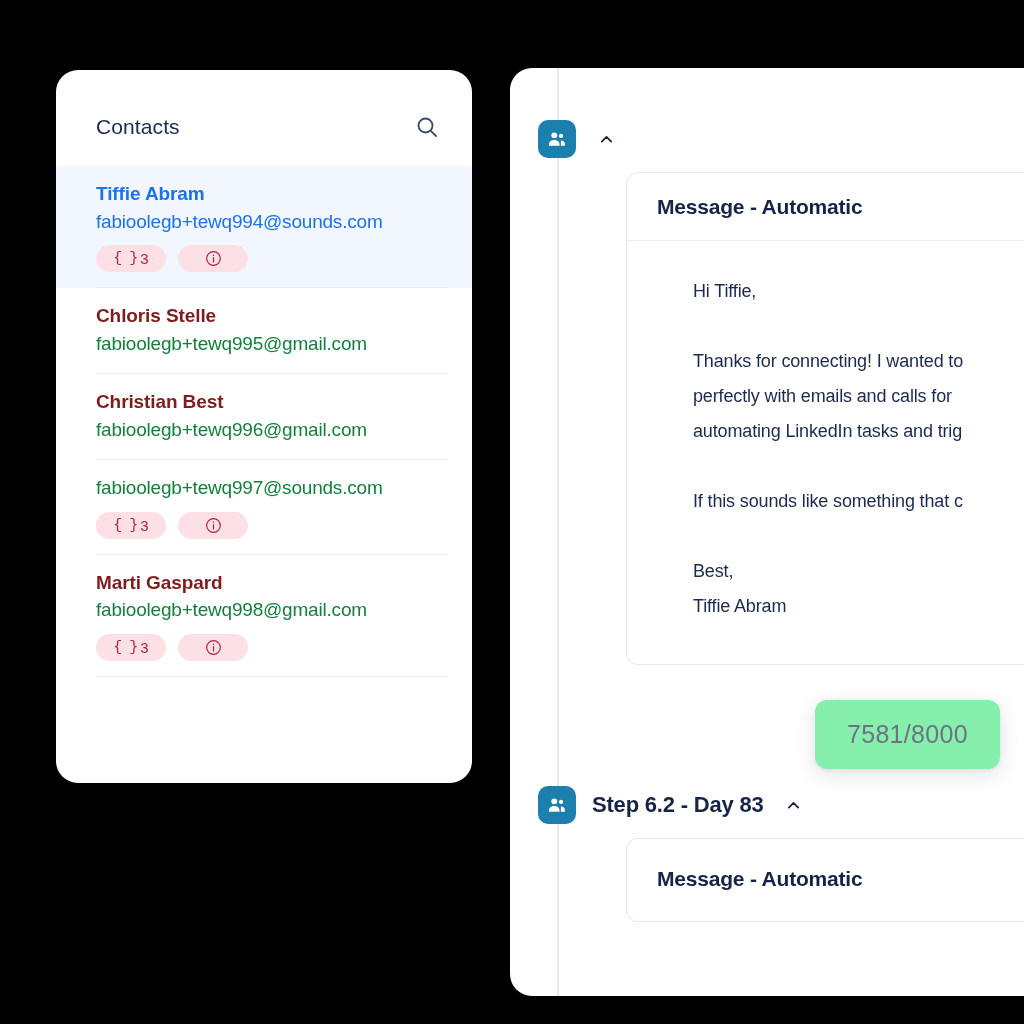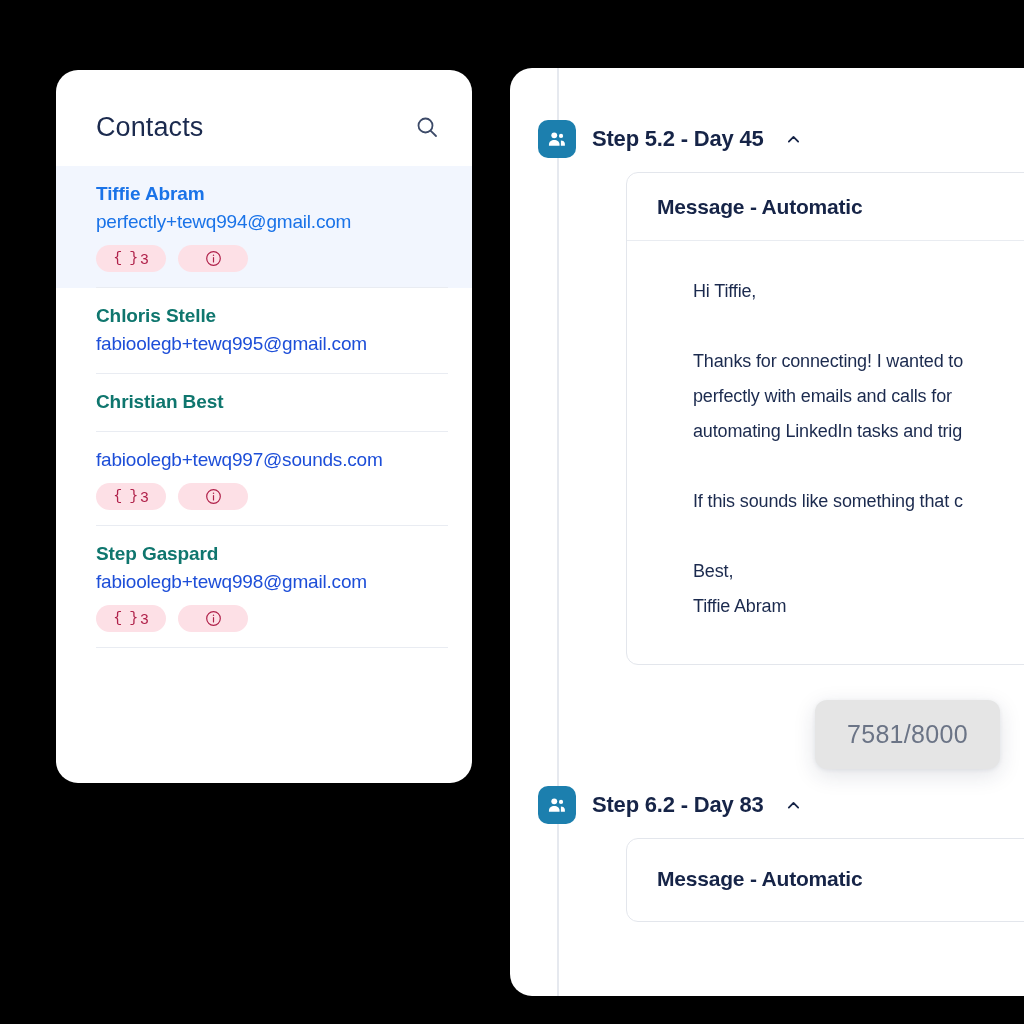--- a/index.html
+++ b/index.html
@@ -26,21 +26,21 @@
     border-radius: 22px;
     overflow: hidden;
   }
   .contacts-header {
     display: flex;
     align-items: center;
     justify-content: space-between;
     padding: 40px 28px 22px 40px;
   }
   .contacts-title {
-    font-size: 27px;
+    font-size: 21px;
     color: #1b2a4e;
     font-weight: 400;
     letter-spacing: 0.1px;
   }
   .search-icon-btn {
     width: 34px;
     height: 34px;
     display: flex;
     align-items: center;
     justify-content: center;
@@ -63,28 +63,28 @@
     position: absolute;
     left: 40px;
     right: 24px;
     bottom: 0;
     height: 1px;
     background: #e9ecf2;
   }
   .contact-name {
     font-size: 19px;
     font-weight: bold;
-    color: #0f766e;
+    color: #7f1d1d;
     line-height: 1.45;
     letter-spacing: -0.1px;
   }
   .contact-row.selected .contact-name { color: #1a73e8; }
   .contact-email {
     font-size: 19px;
-    color: #1d4ed8;
+    color: #15803d;
     line-height: 1.5;
     letter-spacing: -0.2px;
   }
   .contact-row.selected .contact-email { color: #1a73e8; }
 
   .badges {
     display: flex;
     gap: 12px;
     margin-top: 9px;
   }
@@ -198,21 +198,21 @@
   .message-card.collapsed-body .message-card-header {
     border-bottom: none;
     padding: 28px 30px 30px 30px;
   }
 
   
   .char-counter {
     position: absolute;
     left: 305px;
     top: 632px;
-    background: #e5e5e5;
+    background: #86efac;
     border-radius: 12px;
     padding: 20px 32px;
     font-size: 25px;
     color: #6b7486;
     letter-spacing: 0.3px;
     box-shadow: 0 6px 22px rgba(30,40,70,0.13), 0 1px 4px rgba(30,40,70,0.07);
     z-index: 5;
     white-space: nowrap;
   }
 
@@ -231,21 +231,21 @@
         <circle cx="10.5" cy="10.5" r="7"></circle>
         <line x1="15.8" y1="15.8" x2="21" y2="21"></line>
       </svg>
     </div>
   </div>
 
   <div class="contact-list">
 
     <div class="contact-row selected">
       <div class="contact-name">Tiffie Abram</div>
-      <div class="contact-email">perfectly+tewq994@gmail.com</div>
+      <div class="contact-email">fabioolegb+tewq994@sounds.com</div>
       <div class="badges">
         <div class="badge">
           <span class="badge-brace">{ }</span>
           <span class="badge-count">3</span>
         </div>
         <div class="badge badge-info">
           <svg width="17" height="17" viewBox="0 0 20 20" fill="none" stroke="#b0214a" stroke-width="1.4">
             <circle cx="10" cy="10" r="8"></circle>
             <circle cx="10" cy="6.1" r="0.85" fill="#b0214a" stroke="none"></circle>
             <line x1="10" y1="9" x2="10" y2="14" stroke-linecap="round"></line>
@@ -256,20 +256,21 @@
     </div>
 
     <div class="contact-row">
       <div class="contact-name">Chloris Stelle</div>
       <div class="contact-email">fabioolegb+tewq995@gmail.com</div>
       <div class="divider"></div>
     </div>
 
     <div class="contact-row">
       <div class="contact-name">Christian Best</div>
+      <div class="contact-email">fabioolegb+tewq996@gmail.com</div>
       <div class="divider"></div>
     </div>
 
     <div class="contact-row">
       <div class="contact-email">fabioolegb+tewq997@sounds.com</div>
       <div class="badges">
         <div class="badge">
           <span class="badge-brace">{ }</span>
           <span class="badge-count">3</span>
         </div>
@@ -278,21 +279,21 @@
             <circle cx="10" cy="10" r="8"></circle>
             <circle cx="10" cy="6.1" r="0.85" fill="#b0214a" stroke="none"></circle>
             <line x1="10" y1="9" x2="10" y2="14" stroke-linecap="round"></line>
           </svg>
         </div>
       </div>
       <div class="divider"></div>
     </div>
 
     <div class="contact-row">
-      <div class="contact-name">Step Gaspard</div>
+      <div class="contact-name">Marti Gaspard</div>
       <div class="contact-email">fabioolegb+tewq998@gmail.com</div>
       <div class="badges">
         <div class="badge">
           <span class="badge-brace">{ }</span>
           <span class="badge-count">3</span>
         </div>
         <div class="badge badge-info">
           <svg width="17" height="17" viewBox="0 0 20 20" fill="none" stroke="#b0214a" stroke-width="1.4">
             <circle cx="10" cy="10" r="8"></circle>
             <circle cx="10" cy="6.1" r="0.85" fill="#b0214a" stroke="none"></circle>
@@ -313,21 +314,20 @@
   <div class="step-1-wrap step-block">
     <div class="step-header">
       <div class="step-icon">
         <svg width="22" height="22" viewBox="0 0 24 24" fill="#ffffff">
           <circle cx="9" cy="8" r="3.2"></circle>
           <circle cx="16.4" cy="8.6" r="2.3"></circle>
           <path d="M3.2 18.2c0-3.2 2.6-5 5.8-5s5.8 1.8 5.8 5v1.1H3.2z"></path>
           <path d="M16.2 13.6c2.4 0 4.4 1.3 4.4 3.6v2.1h-4.4z"></path>
         </svg>
       </div>
-      <div class="step-title">Step 5.2 - Day 45</div>
       <div class="chevron-btn">
         <svg width="17" height="17" viewBox="0 0 20 20" fill="none" stroke="#162447" stroke-width="2.1" stroke-linecap="round" stroke-linejoin="round">
           <polyline points="4.5,12.5 10,7 15.5,12.5"></polyline>
         </svg>
       </div>
     </div>
 
     <div class="message-card">
       <div class="message-card-header">
         <div class="message-card-title">Message - Automatic</div>

